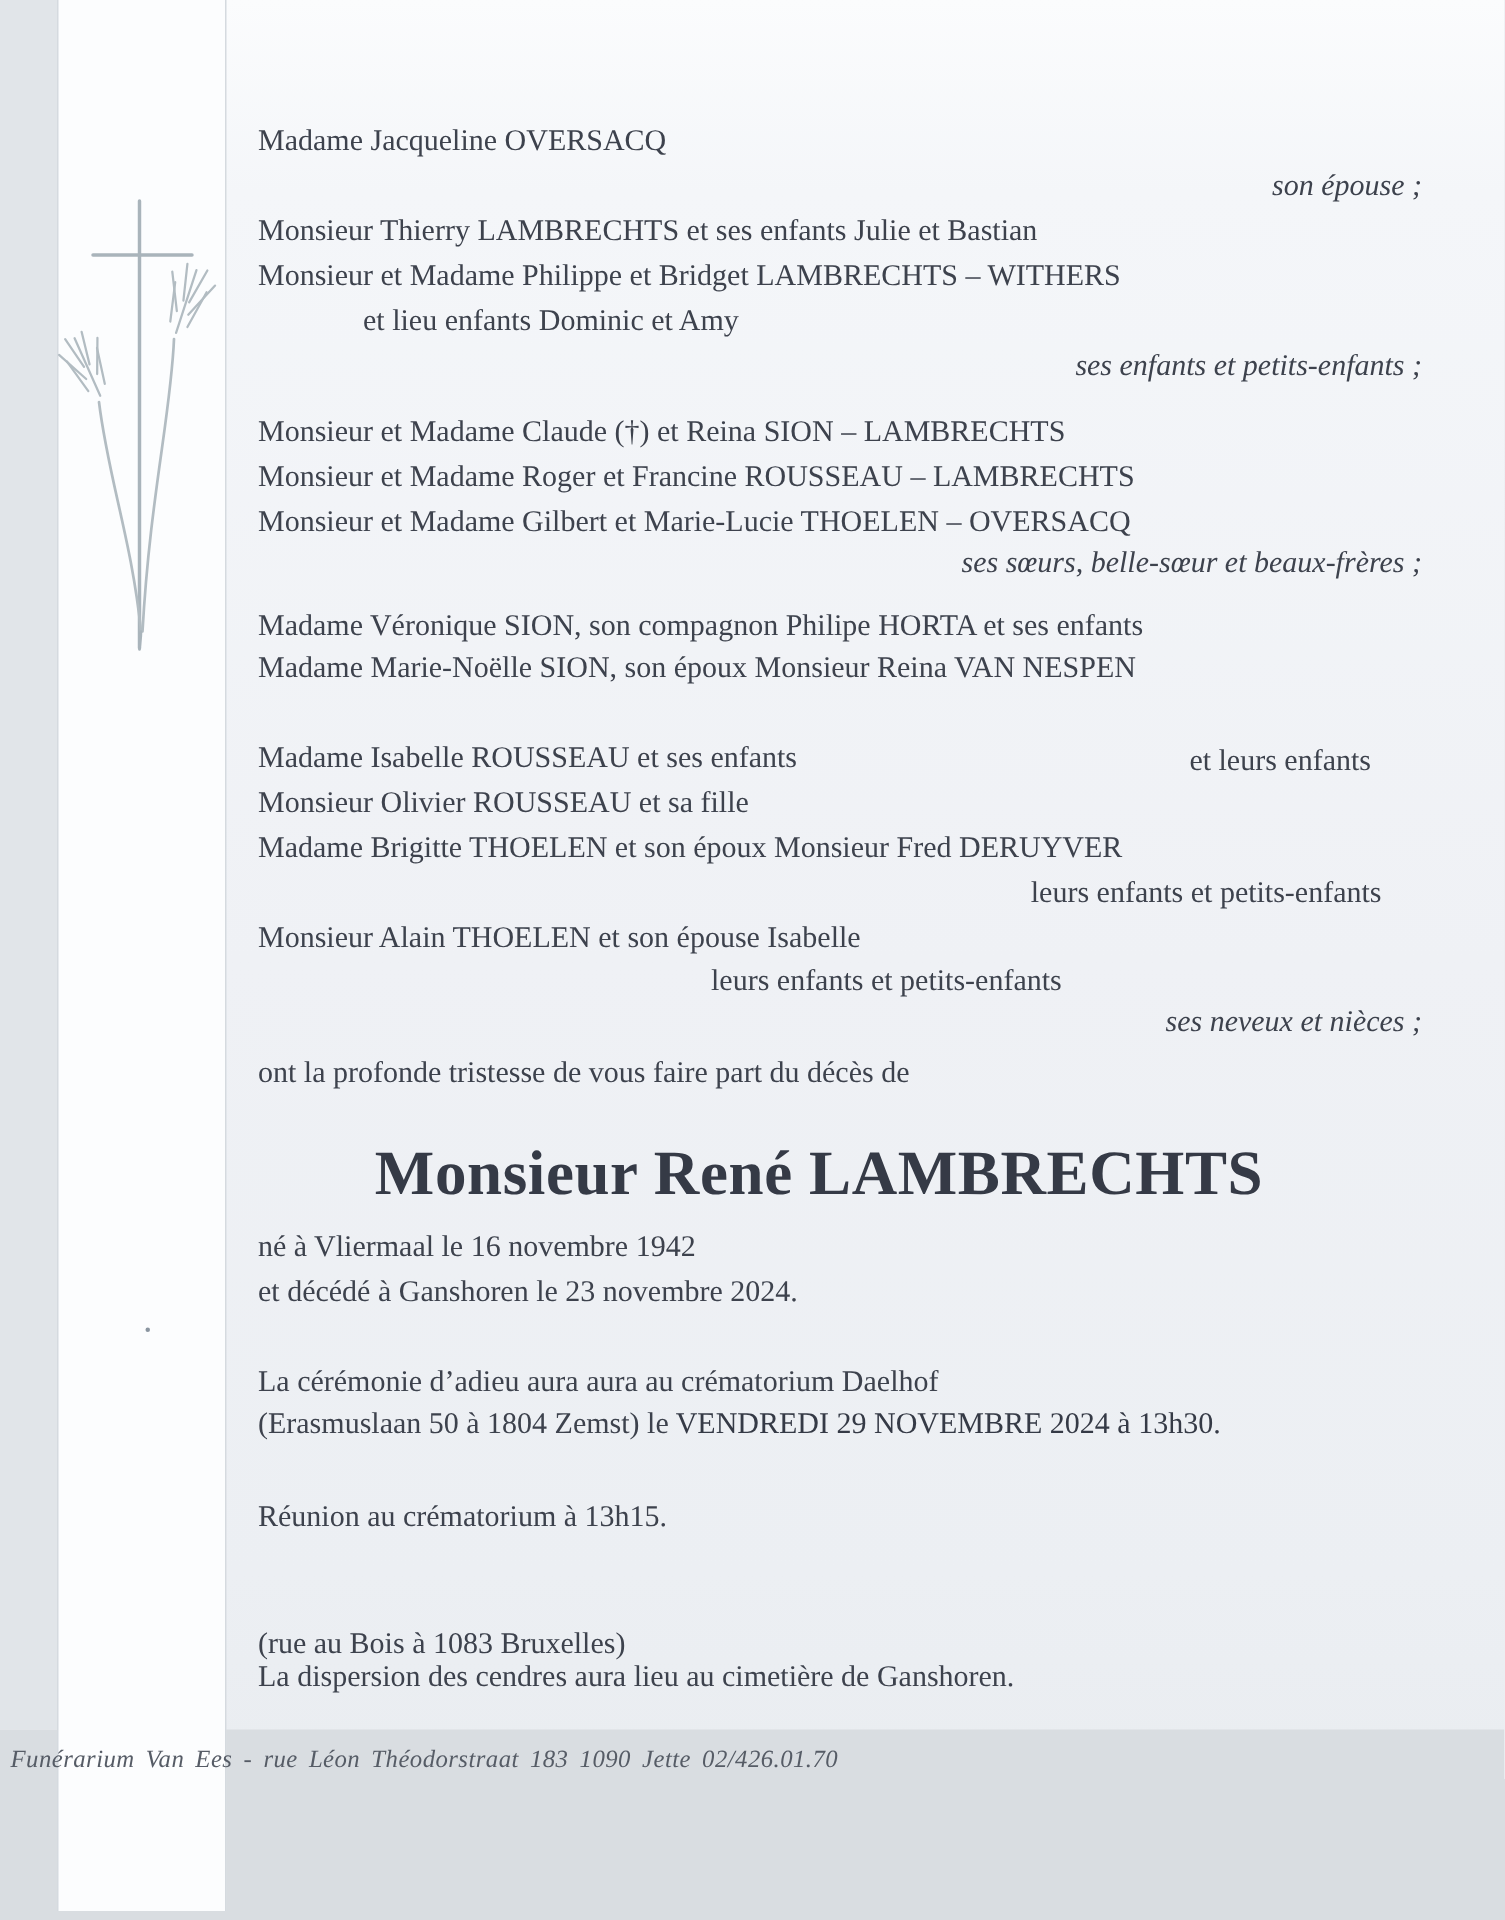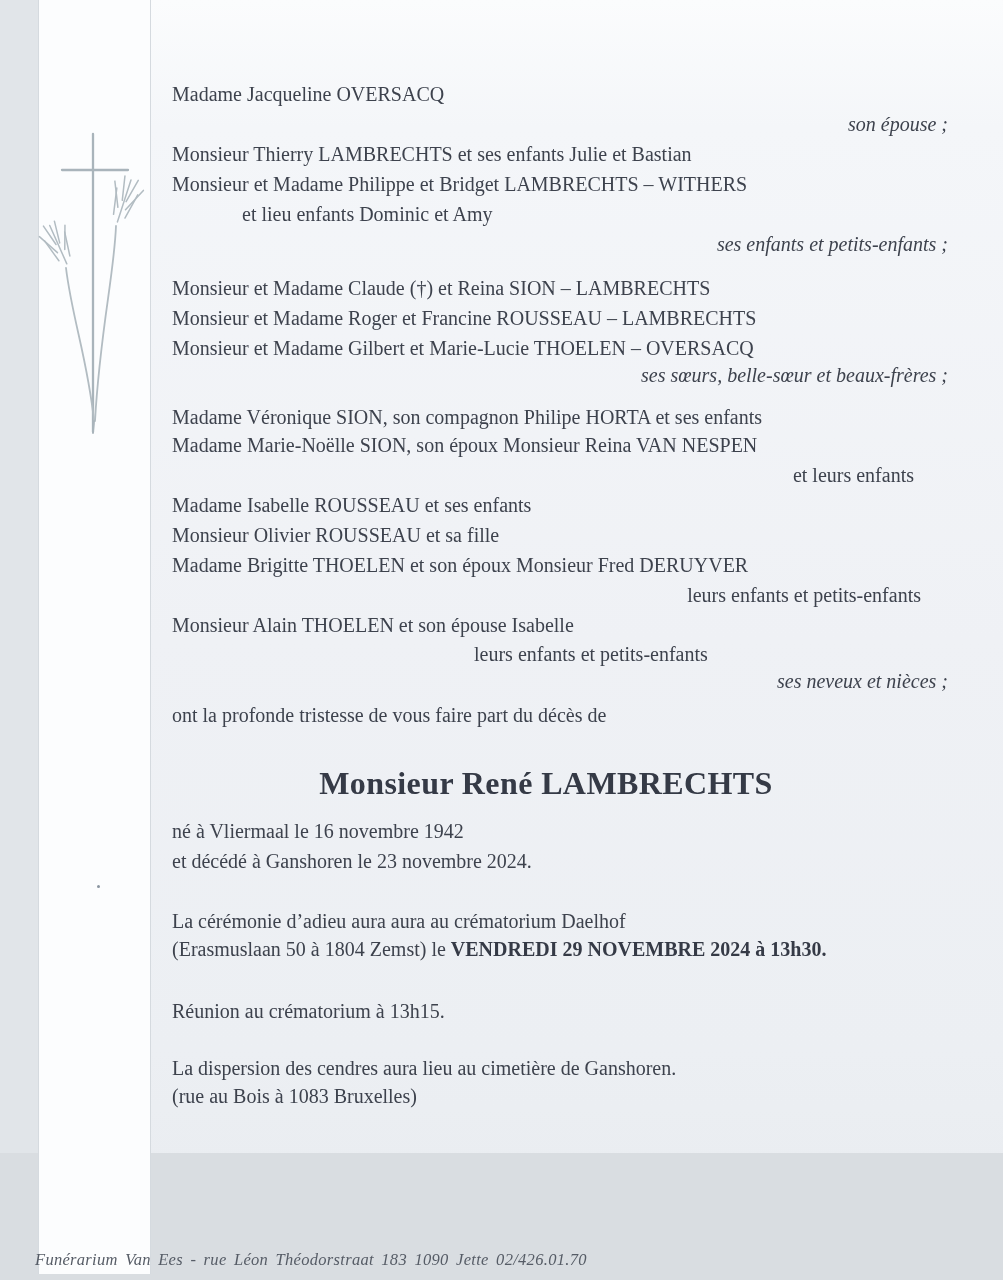--- a/index.html
+++ b/index.html
@@ -23,32 +23,32 @@
   .content { position:absolute; left:172px; top:0; width:776px; height:1280px; }
   .line {
     position:absolute; left:0; width:776px; height:30px; line-height:30px;
     font-size:20px; white-space:nowrap; box-sizing:border-box;
   }
   .right  { text-align:right; }
   .it     { font-style:italic; }
   .ind70  { padding-left:70px; }
   .ind302 { padding-left:302px; }
   .r27    { padding-right:27px; }
-  .r34    { padding-right:34px; }
+  .r34    { padding-right:34px;margin-top:32px; }
   .center { text-align:left; padding-right:28px; }
   .title-line {
     position:absolute; left:0; width:776px; height:46px; line-height:46px;
     text-align:center; padding-right:28px; box-sizing:border-box;
-    font-size:32px; font-weight:bold; color:#353a46; letter-spacing:.4px; white-space:nowrap;
+    font-size:42px; font-weight:bold; color:#353a46; letter-spacing:.4px; white-space:nowrap;
   }
-  .bold-part { font-weight:bold; color:#353a46; }
+  .bold-part { font-weight:normal; color:#353a46; }
   .footer-line {
-    position:absolute; left:7px; top:1250px; z-index:6;
+    position:absolute; left:7px; top:1163px; z-index:6;
     font-style:italic; font-size:16.5px; color:#565c66;
-    letter-spacing:.3px; word-spacing:3px; white-space:nowrap;margin-left:28px;
+    letter-spacing:.3px; word-spacing:3px; white-space:nowrap;
   }
 </style>
 </head>
 <body>
 
 <div class="page">
 
   <div class="band-bottom"></div>
   <div class="band-left"></div>
   <div class="strip"></div>
@@ -118,20 +118,20 @@
 
     <div class="title-line" style="top:760px">Monsieur René LAMBRECHTS</div>
     <div class="line center" style="top:816px">né à Vliermaal le 16 novembre 1942</div>
     <div class="line center" style="top:846px">et décédé à Ganshoren le 23 novembre 2024.</div>
 
     <div class="line center" style="top:906px">La cérémonie d’adieu aura aura au crématorium Daelhof</div>
     <div class="line center" style="top:934px"><span>(Erasmuslaan 50 à 1804 Zemst) le </span><span class="bold-part">VENDREDI 29 NOVEMBRE 2024 à 13h30.</span></div>
 
     <div class="line center" style="top:996px">Réunion au crématorium à 13h15.</div>
 
-    <div class="line center" style="top:1053px">La dispersion des cendres aura lieu au cimetière de Ganshoren.</div>
+    <div class="line center" style="top:1103px">La dispersion des cendres aura lieu au cimetière de Ganshoren.</div>
     <div class="line center" style="top:1081px">(rue au Bois à 1083 Bruxelles)</div>
 
   </div>
 
   <div class="footer-line">Funérarium Van Ees  - rue  Léon Théodorstraat 183 1090 Jette  02/426.01.70</div>
 
 </div>
 
 </body></html>

